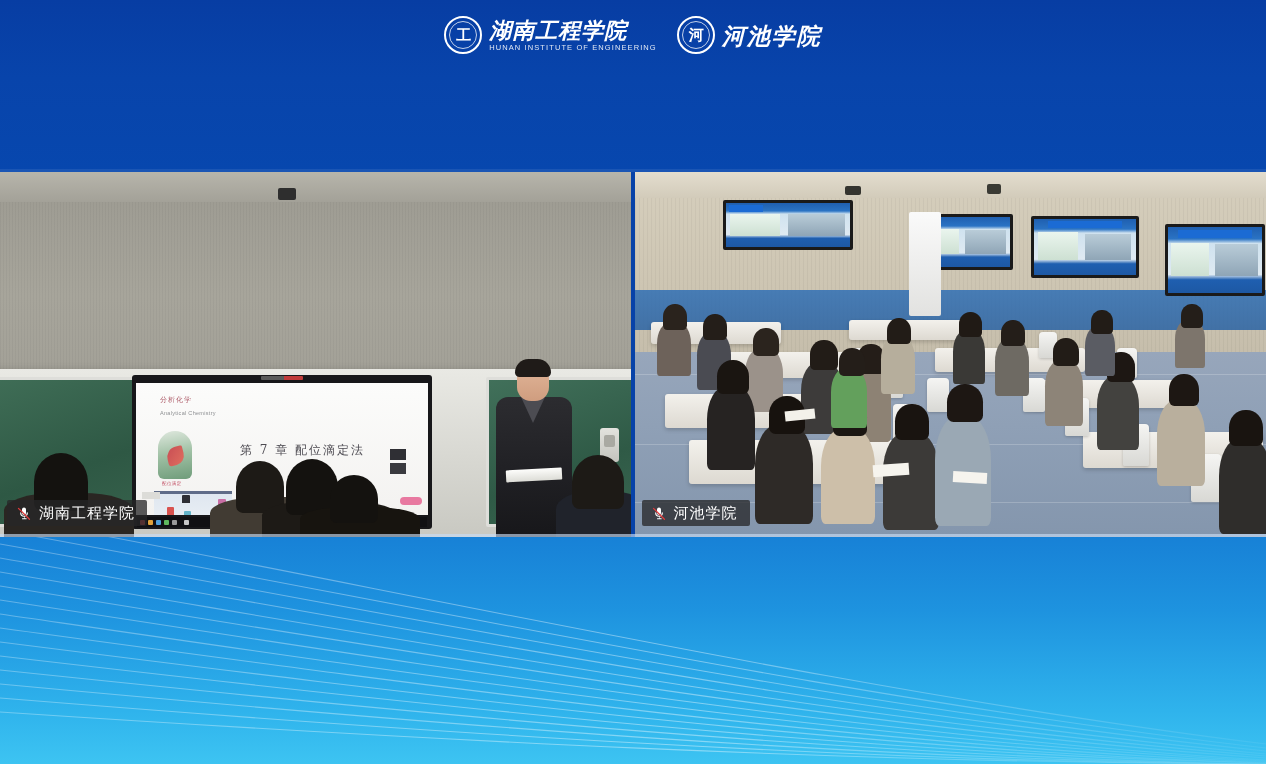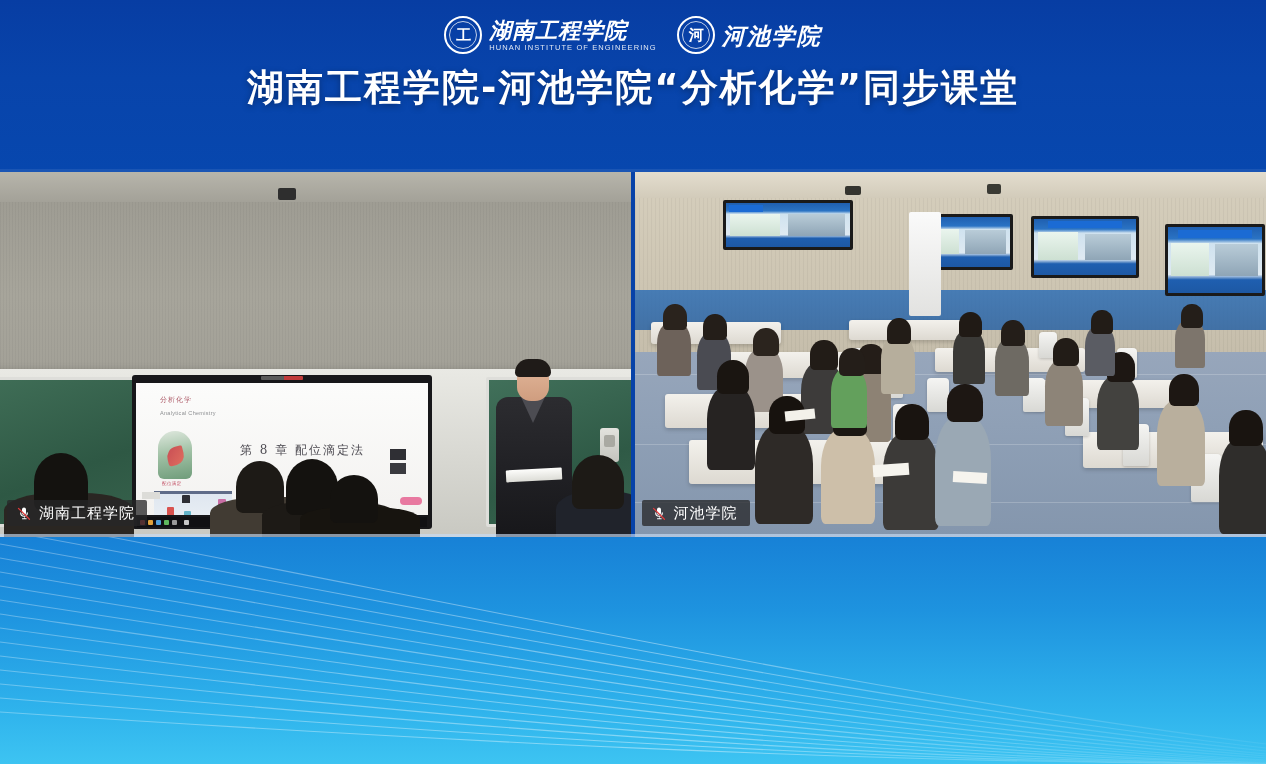--- a/index.html
+++ b/index.html
@@ -454,21 +454,20 @@
           <span class="seal-glyph">河</span>
         </div>
         <div class="logo-text">
           <span class="logo-cn script">河池学院</span>
         </div>
       </div>
 
 
     </div>
 
-    <div class="main-title">湖南工程学院-河池学院“分析化学”同步课堂</div>
   </div>
 
   <div class="video-grid">
 
     <div class="video-pane">
       <div class="room-wall"></div>
       <div class="ceiling-strip"></div>
       <div class="ceiling-sensor"></div>
 
       <div class="ptz-camera">
@@ -489,21 +488,21 @@
         <div class="iwb">
           <div class="iwb-strip"></div>
           <div class="iwb-screen">
 
             <div class="slide-title-cn">分析化学</div>
             <div class="slide-title-en">Analytical Chemistry</div>
 
             <div class="slide-leaf"></div>
             <div class="slide-leaf-label">配位滴定</div>
 
-            <div class="slide-headline">第 8 章  配位滴定法</div>
+            <div class="slide-headline">第 7 章  配位滴定法</div>
 
             <div class="slide-photo">
 
               <i style="left:13px;width:7px;height:26px;background:#d9534f"></i>
 
               <i style="left:30px;width:7px;height:22px;background:#63b3c9"></i>
 
               <i style="left:64px;width:8px;height:34px;background:#c96fa5"></i>
               <i style="left:28px;bottom:30px;width:8px;height:8px;background:#2e2e34"></i>
             </div>

